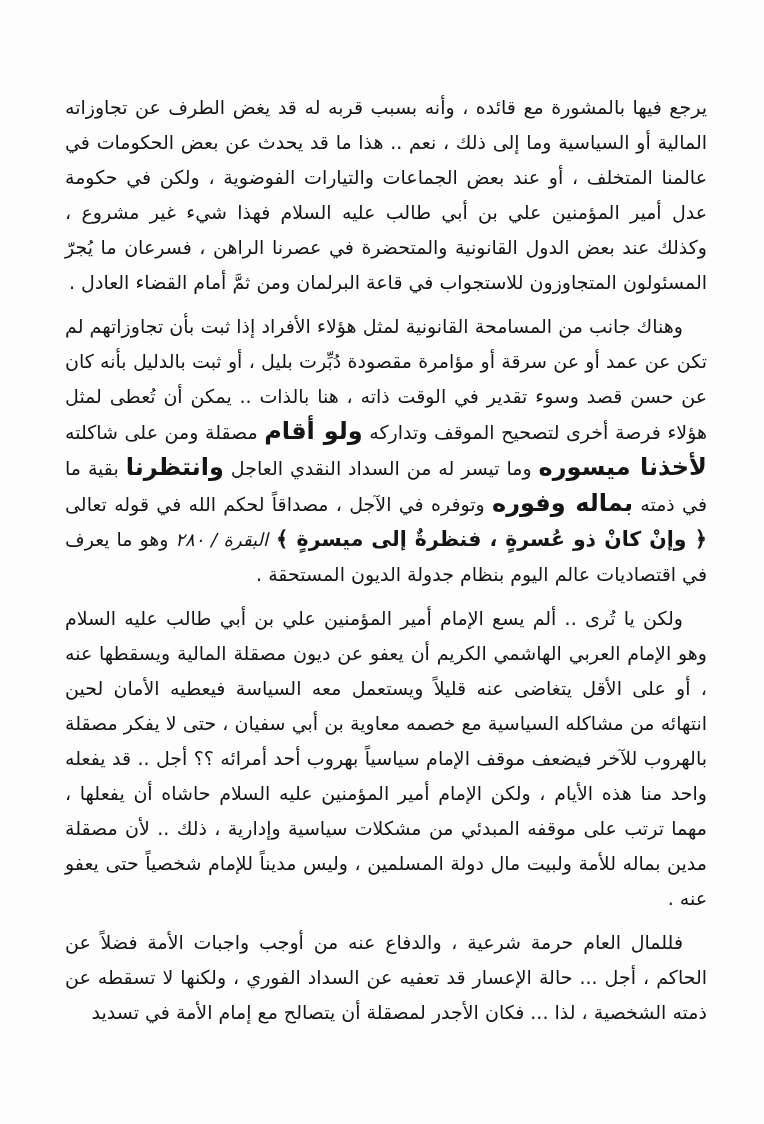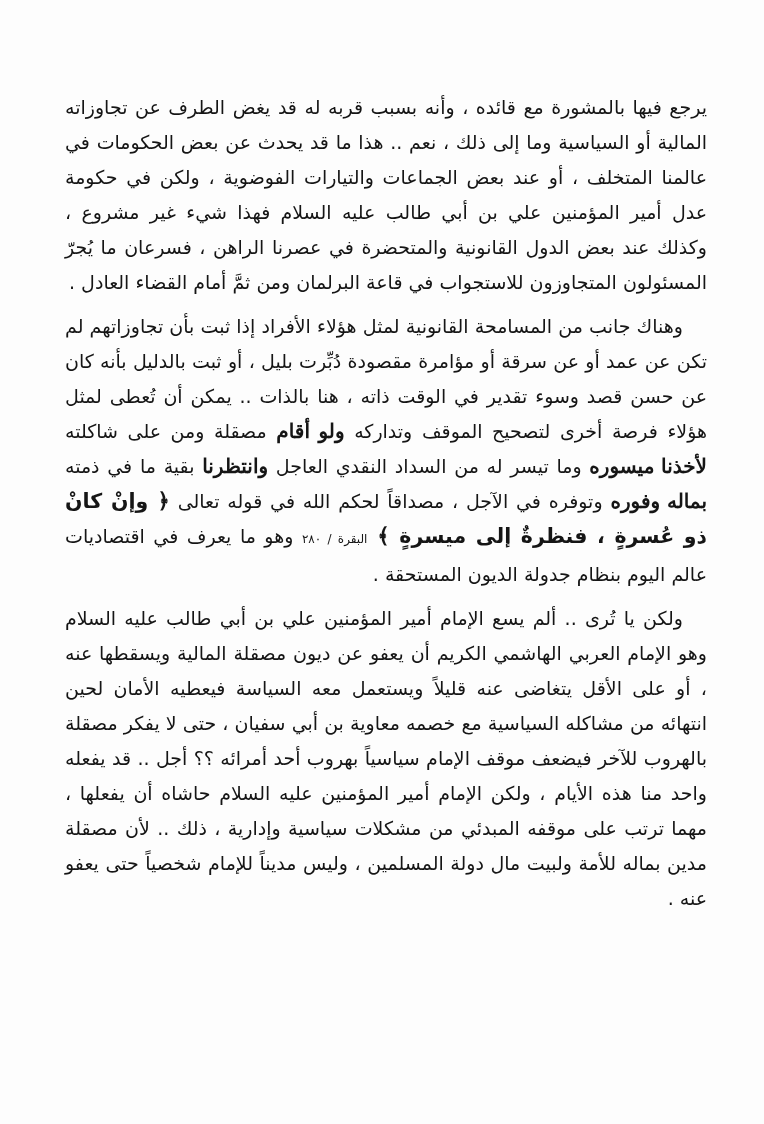--- a/index.html
+++ b/index.html
@@ -32,35 +32,35 @@
   }
   .para.no-indent {
     text-indent: 0;
   }
   .para:last-child {
     margin-bottom: 0;
   }
   .seg-normal { font-weight: 400; }
   .seg-bold {
     font-weight: 700;
-    font-size: 20px;
-    font-family: Liberation Serif, serif;
+    font-size: 24px;
   }
   .seg-verse {
     font-weight: 700;
     font-size: 20.5px;
     letter-spacing: 0.5px;
   }
   .seg-ornament {
     font-weight: 700;
     font-size: 21px;
   }
   .seg-ref {
-    font-size: 12px;
+    font-size: 18px;
     font-weight: 400;
+    font-style: italic;
   }
   .page-number {
     position: absolute;
     top: 1063px;
     left: 0;
     width: 100%;
     text-align: center;
     direction: ltr;
     font-family: "Liberation Serif", serif;
     font-size: 23px;
@@ -73,17 +73,18 @@
 <div class="book-page">
 
   <div class="text-block">
 
     <p class="para no-indent"><span class="seg-normal">يرجع فيها بالمشورة مع قائده ، وأنه بسبب قربه له قد يغض الطرف عن تجاوزاته المالية أو السياسية وما إلى ذلك ، نعم .. هذا ما قد يحدث عن بعض الحكومات في عالمنا المتخلف ، أو عند بعض الجماعات والتيارات الفوضوية ، ولكن في حكومة عدل أمير المؤمنين علي بن أبي طالب عليه السلام فهذا شيء غير مشروع ، وكذلك عند بعض الدول القانونية والمتحضرة في عصرنا الراهن ، فسرعان ما يُجرّ المسئولون المتجاوزون للاستجواب في قاعة البرلمان ومن ثمَّ أمام القضاء العادل .</span></p>
 
     <p class="para"><span class="seg-normal">وهناك جانب من المسامحة القانونية لمثل هؤلاء الأفراد إذا ثبت بأن تجاوزاتهم لم تكن عن عمد أو عن سرقة أو مؤامرة مقصودة دُبِّرت بليل ، أو ثبت بالدليل بأنه كان عن حسن قصد وسوء تقدير في الوقت ذاته ، هنا بالذات .. يمكن أن تُعطى لمثل هؤلاء فرصة أخرى لتصحيح الموقف وتداركه </span><span class="seg-bold">ولو أقام</span><span class="seg-normal"> مصقلة ومن على شاكلته </span><span class="seg-bold">لأخذنا ميسوره</span><span class="seg-normal"> وما تيسر له من السداد النقدي العاجل </span><span class="seg-bold">وانتظرنا</span><span class="seg-normal"> بقية ما في ذمته </span><span class="seg-bold">بماله وفوره</span><span class="seg-normal"> وتوفره في الآجل ، مصداقاً لحكم الله في قوله تعالى </span><span class="seg-ornament">﴿ </span><span class="seg-verse">وإنْ كانْ ذو عُسرةٍ ، فنظرةٌ إلى ميسرةٍ</span><span class="seg-ornament"> ﴾ </span><span class="seg-ref">البقرة / ٢٨٠</span><span class="seg-normal"> وهو ما يعرف في اقتصاديات عالم اليوم بنظام جدولة الديون المستحقة .</span></p>
 
     <p class="para"><span class="seg-normal">ولكن يا تُرى .. ألم يسع الإمام أمير المؤمنين علي بن أبي طالب عليه السلام وهو الإمام العربي الهاشمي الكريم أن يعفو عن ديون مصقلة المالية ويسقطها عنه ، أو على الأقل يتغاضى عنه قليلاً ويستعمل معه السياسة فيعطيه الأمان لحين انتهائه من مشاكله السياسية مع خصمه معاوية بن أبي سفيان ، حتى لا يفكر مصقلة بالهروب للآخر فيضعف موقف الإمام سياسياً بهروب أحد أمرائه ؟؟   أجل .. قد يفعله واحد منا هذه الأيام  ،  ولكن الإمام أمير المؤمنين عليه السلام حاشاه أن يفعلها ، مهما ترتب على موقفه المبدئي من مشكلات سياسية وإدارية  ، ذلك .. لأن مصقلة مدين بماله للأمة ولبيت مال دولة المسلمين  ، وليس مديناً للإمام شخصياً حتى يعفو عنه .</span></p>
 
+    <p class="para"><span class="seg-normal">فللمال العام حرمة شرعية ، والدفاع عنه من أوجب واجبات الأمة فضلاً عن الحاكم ، أجل ... حالة الإعسار قد تعفيه عن السداد الفوري ، ولكنها لا تسقطه عن ذمته الشخصية ، لذا ... فكان الأجدر لمصقلة أن يتصالح مع إمام الأمة في تسديد</span></p>
 
   </div>
 
 
 </div>
 
 </body></html>

